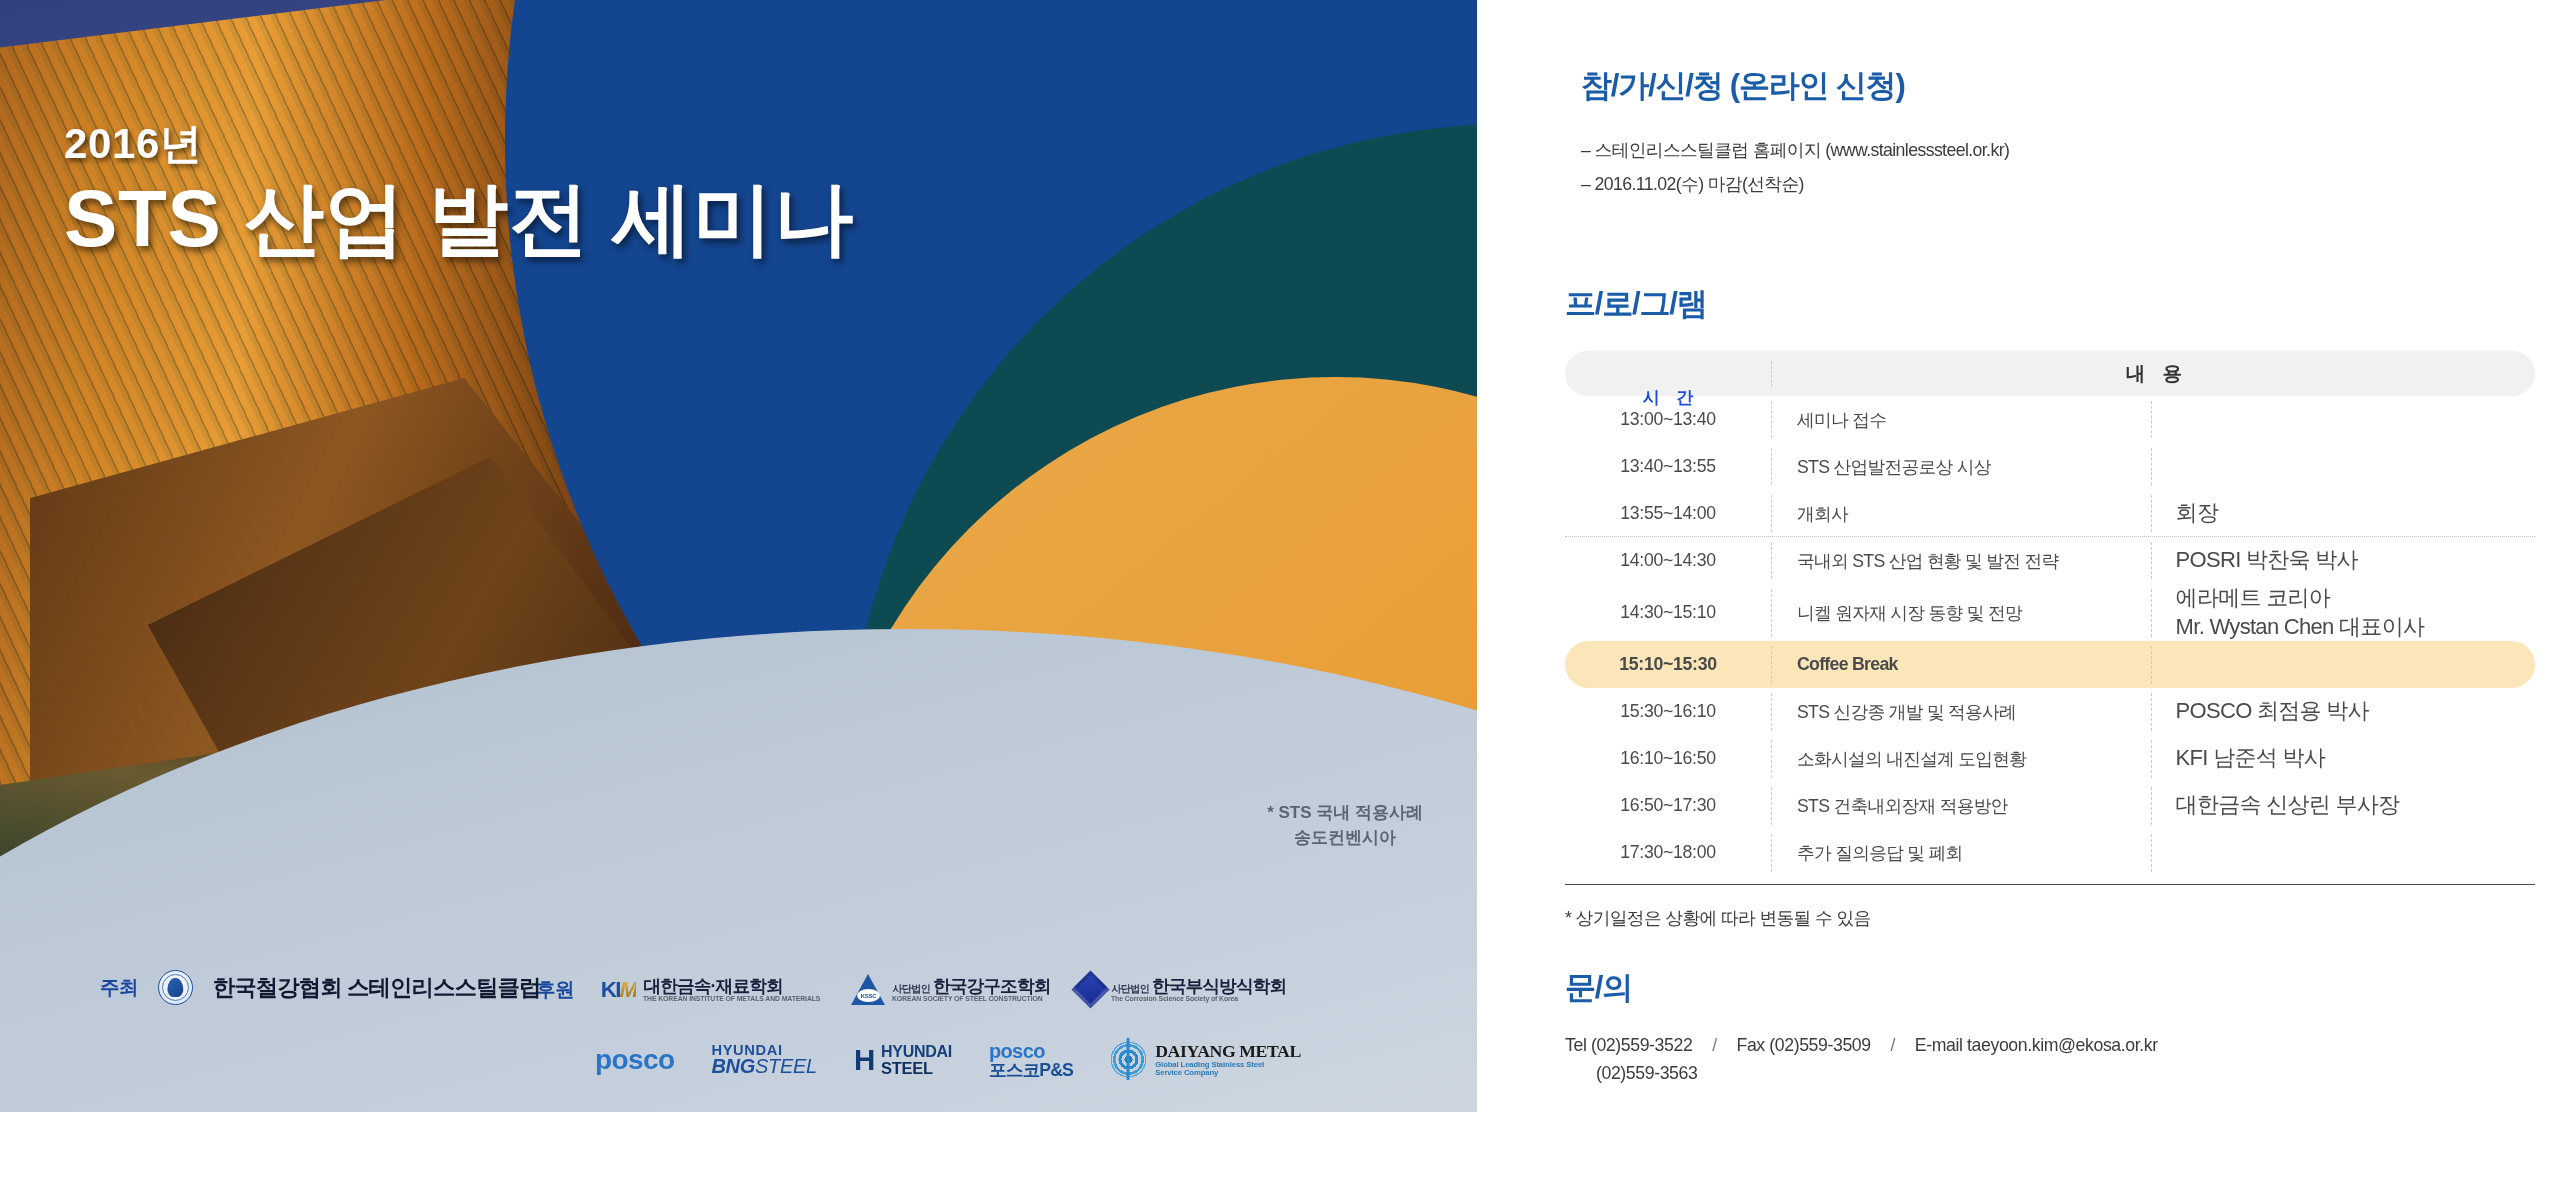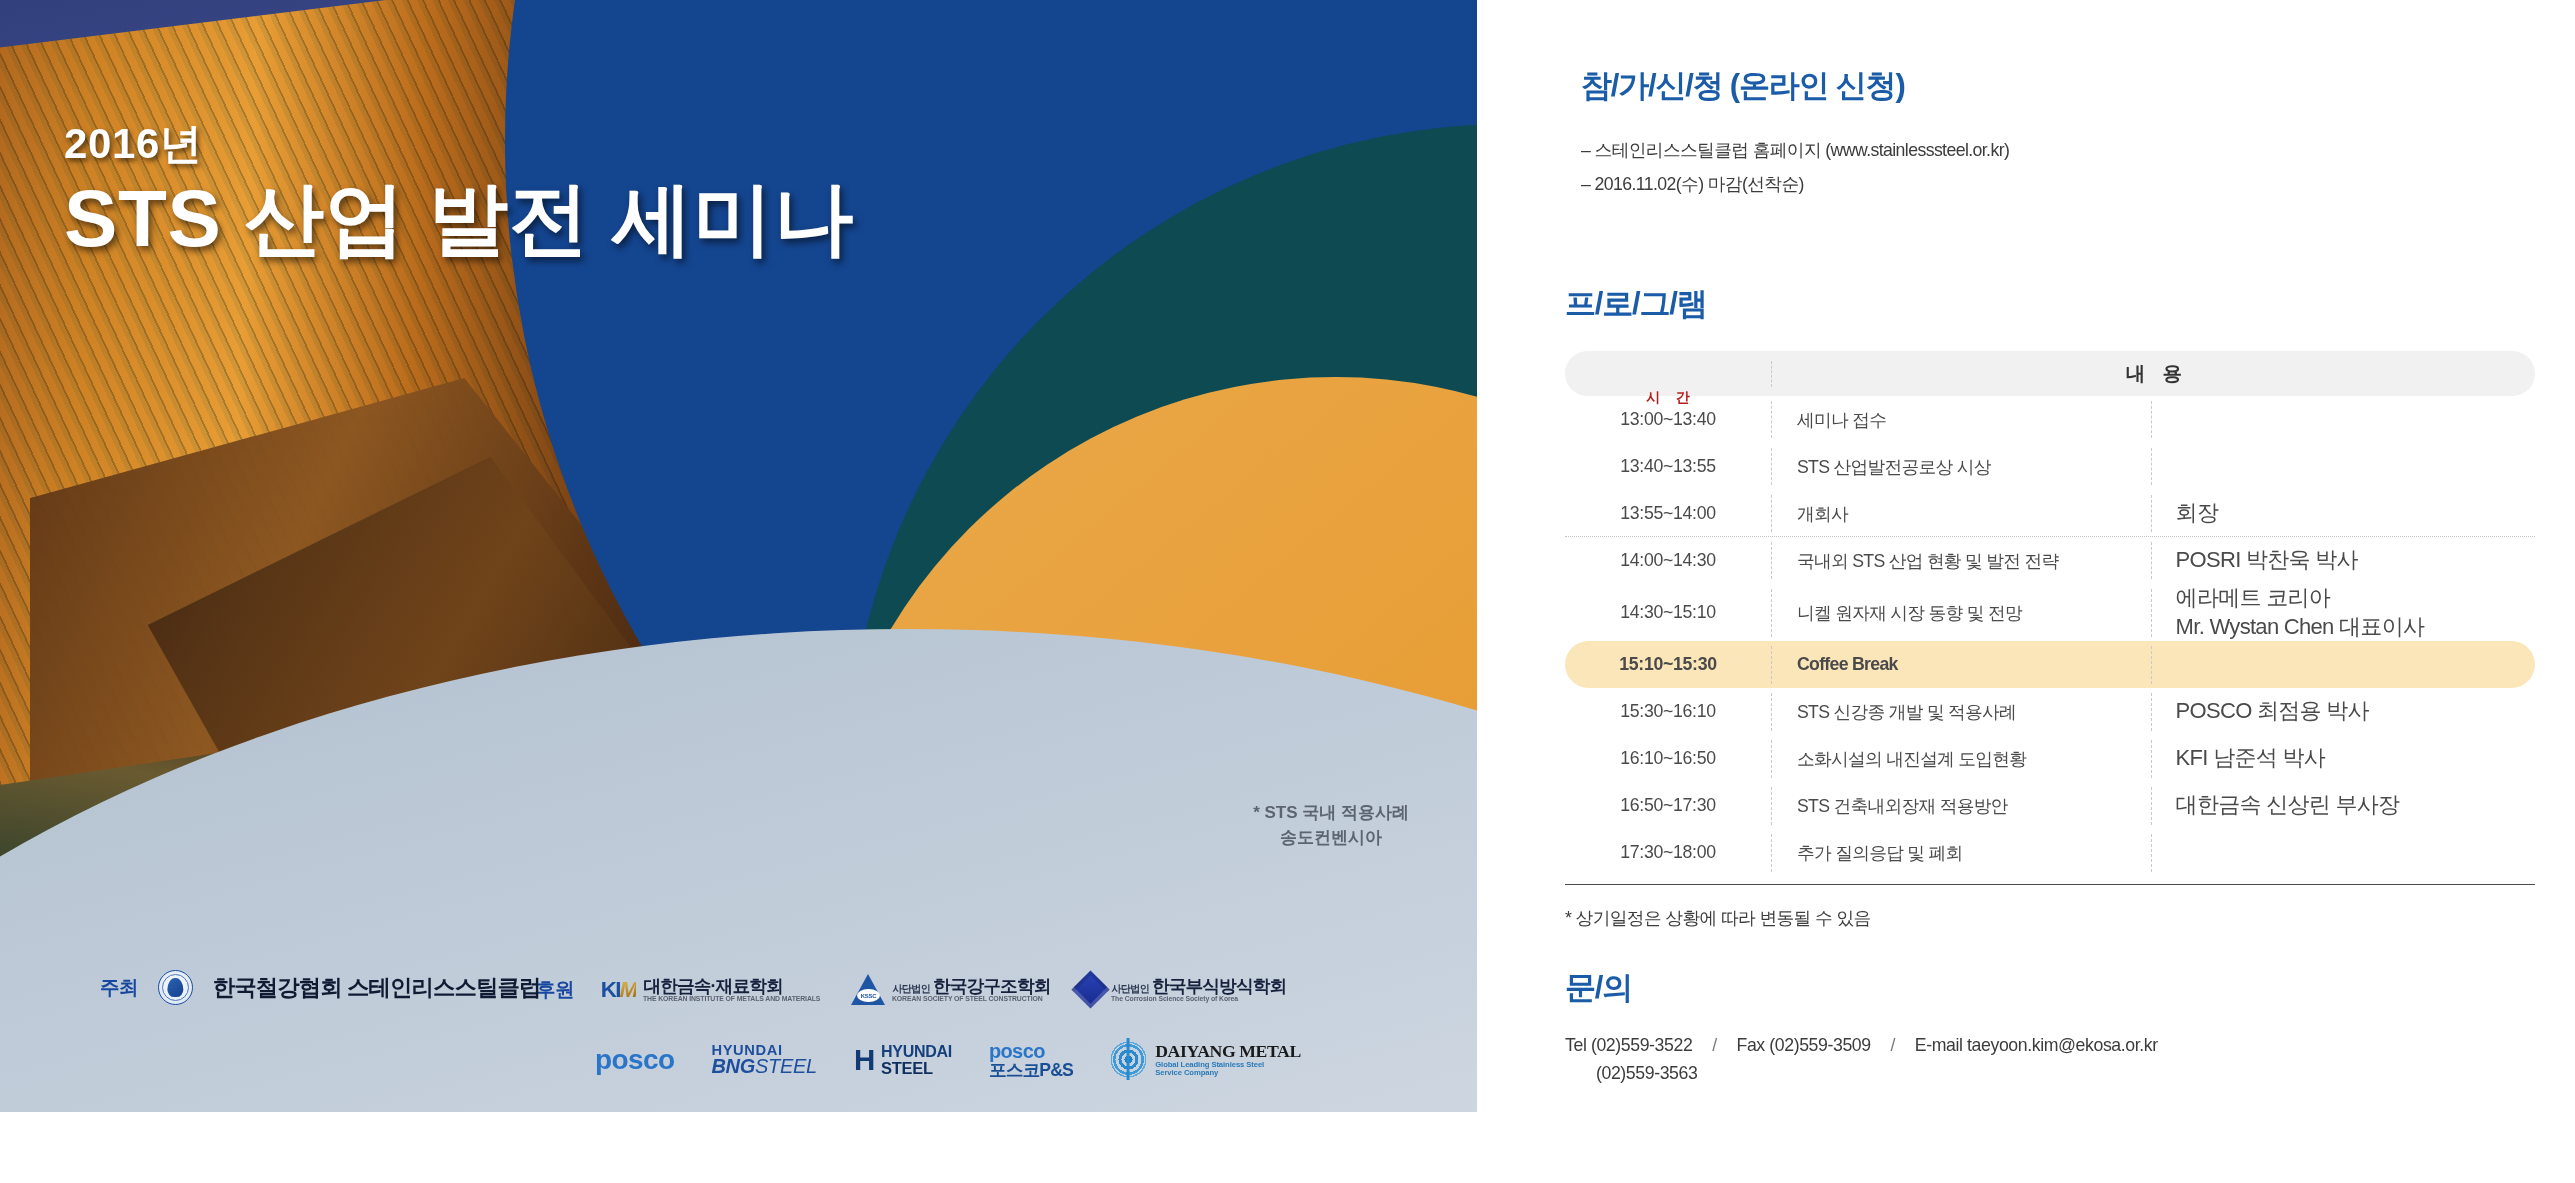--- a/index.html
+++ b/index.html
@@ -147,21 +147,21 @@
     margin-top:11.8px;
     font-size:80px;font-weight:700;color:#fff;letter-spacing:0.6px;
     text-shadow:2.9px 3.5px 7px rgba(0,0,0,.55);line-height:1.06;white-space:nowrap;
   }
   .hero-sub{
     margin-top:17.7px;
     font-size:30px;font-weight:700;color:#fff;letter-spacing:0px;
     text-shadow:1.8px 2.4px 4.7px rgba(0,0,0,.6);white-space:nowrap;
   }
   .photo-credit{
-    position:absolute;right:68px;top:801px;z-index:7;
+    position:absolute;right:54px;top:801px;z-index:7;
     text-align:center;color:#5c6470;font-size:17px;font-weight:700;line-height:1.45;
   }
 
   
   .footer{position:absolute;left:0;bottom:0;width:100%;height:195px;z-index:8;}
   .logo-row{position:absolute;display:flex;align-items:center;}
   .row-host{left:100px;bottom:107px;gap:20px;}
   .row-sponsor{left:536px;bottom:107px;gap:27px;}
   .row-companies{left:595px;bottom:33px;gap:37px;}
 
@@ -277,21 +277,21 @@
   }
 
   .program-block{position:absolute;top:283px;left:0;right:0;}
   .table-wrap{margin-top:26px;}
 
   .thead{
     display:flex;align-items:center;height:45px;
     background:#f1f1f2;border-radius:22.4px;
   }
   .th-time{
-    width:206px;text-align:center;font-size:14px;font-weight:700;color:#b91c1c;
+    width:206px;text-align:center;font-size:17px;font-weight:700;color:#1d4ed8;
     letter-spacing:5.9px;text-indent:5.9px;margin-top:48px;
   }
   .th-div{width:0.6px;height:26px;border-left:1.2px dashed #c9c9cc;}
   .th-content{
     flex:1;text-align:center;font-size:19.5px;font-weight:700;color:#333;
     letter-spacing:5.9px;text-indent:5.9px;
   }
 
   .trow{
     display:flex;align-items:center;min-height:47px;position:relative;

